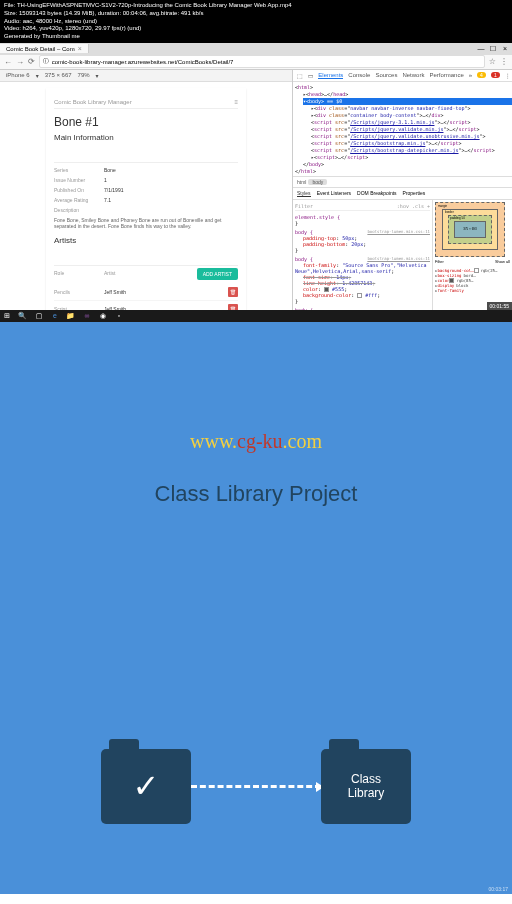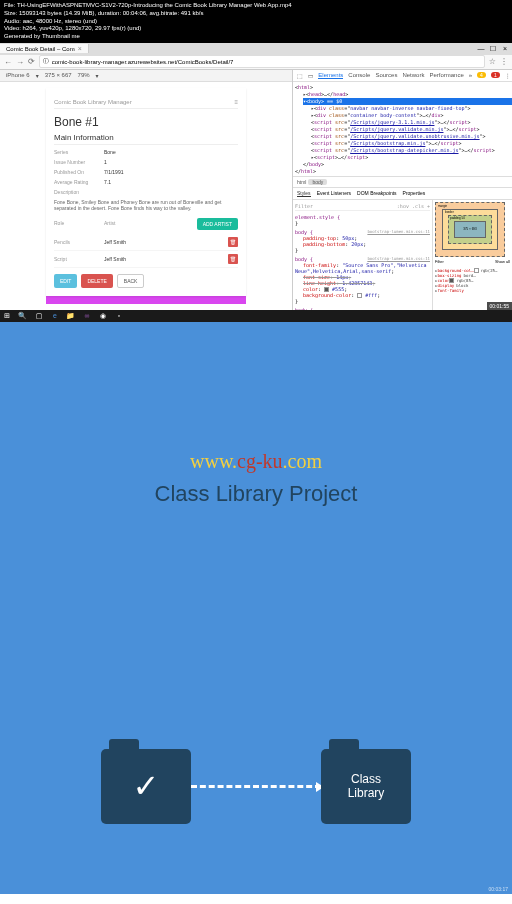--- a/index.html
+++ b/index.html
@@ -22,27 +22,27 @@
     .url-icon { font-size: 6px; }
     .star-icon, .more-icon { font-size: 8px; color: #666; cursor: pointer; }
     
     
     .main-view { display: flex; height: 240px; }
     .page-view { flex: 1; display: flex; flex-direction: column; }
     .device-bar { background: #f3f3f3; border-bottom: 1px solid #ddd; display: flex; align-items: center; gap: 6px; padding: 2px 6px; font-size: 6px; color: #555; height: 12px; }
     .device-bar select, .device-bar span { font-size: 6px; }
     
     .page-canvas { flex: 1; background: #fff; padding: 6px; display: flex; justify-content: center; overflow: hidden; }
-    .mobile-frame { width: 200px; background: #d946ef; }
+    .mobile-frame { width: 200px; background: #7dd3fc; }
     
     
     .card { background: #fff; padding: 8px; box-shadow: 0 1px 2px rgba(0,0,0,0.1); }
     .header-bar { display: flex; justify-content: space-between; align-items: center; padding: 3px 0; border-bottom: 1px solid #eee; font-size: 6px; color: #999; }
     .page-title { font-size: 12px; font-weight: normal; margin: 6px 0 4px; color: #333; }
-    .section-title { font-size: 8px; font-weight: normal; color: #333; margin: 4px 0 2px; border-bottom: 1px solid #eee; padding-bottom: 2px; }
+    .section-title { font-size: 8px; font-weight: normal; color: #333; margin: 4px 0 2px; border-bottom: 1px solid #eee; padding-bottom: 20px; }
     .info-row { display: flex; font-size: 5px; padding: 2px 0; }
     .info-label { width: 50px; color: #999; }
     .info-value { color: #333; }
     .description { font-size: 5px; color: #666; line-height: 1.3; margin: 2px 0 6px; }
     .btn-row { display: flex; gap: 4px; margin-top: 6px; }
     .btn { font-size: 5px; padding: 3px 6px; border-radius: 2px; border: none; cursor: pointer; }
     .btn-info { background: #5bc0de; color: #fff; }
     .btn-danger { background: #d9534f; color: #fff; }
     .btn-default { background: #fff; border: 1px solid #ccc; color: #555; }
     .btn-teal { background: #1abc9c; color: #fff; float: right; margin-bottom: 4px; }
@@ -103,21 +103,21 @@
     .computed-list .cval { color: #444; margin-left: 2px; }
     .swatch { display: inline-block; width: 5px; height: 5px; border: 1px solid #999; vertical-align: middle; }
     
     
     .taskbar { background: #1a1a1a; height: 12px; display: flex; align-items: center; padding: 0 2px; gap: 6px; position: relative; }
     .taskbar-icon { width: 10px; height: 10px; display: flex; align-items: center; justify-content: center; color: #fff; font-size: 7px; cursor: pointer; }
     .taskbar-time { position: absolute; right: 0; top: -8px; background: rgba(0,0,0,0.7); color: #fff; font-size: 5px; padding: 1px 3px; }
     
     
     .slide2 { background: #4a90d9; height: 572px; position: relative; color: #fff; }
-    .watermark { position: absolute; top: 128px; left: 50%; transform: translateX(-50%); font-size: 20px; font-family: Georgia, serif; }
+    .watermark { position: absolute; top: 108px; left: 50%; transform: translateX(-50%); font-size: 20px; font-family: Georgia, serif; }
     .watermark .y { color: #f4d03f; }
     .watermark .r { color: #c0392b; }
     .slide-title { position: absolute; top: 159px; width: 100%; text-align: center; font-size: 22px; color: #21445f; font-weight: normal; }
     .diagram { position: absolute; bottom: 70px; width: 100%; display: flex; align-items: center; justify-content: center; gap: 0; }
     .folder { width: 90px; height: 75px; background: #21445f; border-radius: 5px; position: relative; display: flex; align-items: center; justify-content: center; }
     .folder::before { content: ''; position: absolute; top: -10px; left: 8px; width: 30px; height: 14px; background: #21445f; border-radius: 3px 3px 0 0; }
     .folder-check { font-size: 32px; color: #fff; }
     .folder-label { font-size: 12px; color: #fff; text-align: center; line-height: 1.2; }
     .arrow { width: 130px; border-top: 3px dashed #fff; position: relative; }
     .arrow::after { content: ''; position: absolute; right: -3px; top: -6px; border-left: 8px solid #fff; border-top: 5px solid transparent; border-bottom: 5px solid transparent; }
@@ -191,20 +191,21 @@
               <span class="info-value">7/1/1991</span>
             </div>
           <div class="info-row">
               <span class="info-label">Average Rating</span>
               <span class="info-value">7.1</span>
             </div>
           <div class="info-row">
               <span class="info-label">Description</span>
             </div>
           <div class="description">Fone Bone, Smiley Bone and Phoney Bone are run out of Boneville and get separated in the desert. Fone Bone finds his way to the valley.</div>
+          <h3 class="section-title">Artists</h3>
           <button class="btn btn-teal">ADD ARTIST</button>
           <div class="artist-header">
             <span style="width:50px">Role</span>
             <span>Artist</span>
           </div>
           <div class="artist-row">
             <span class="artist-role">Pencils</span>
             <span class="artist-name">Jeff Smith</span>
             <span class="artist-del">🗑</span>
           </div>

